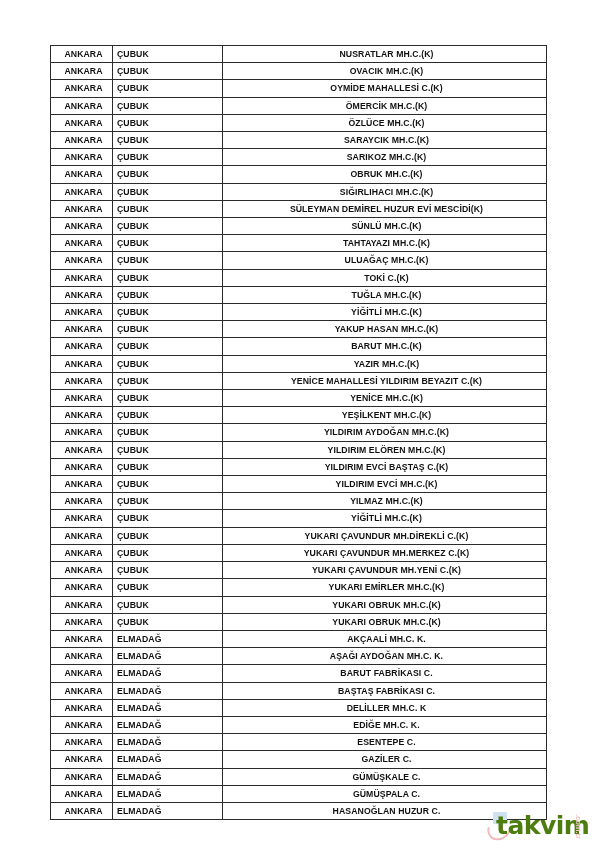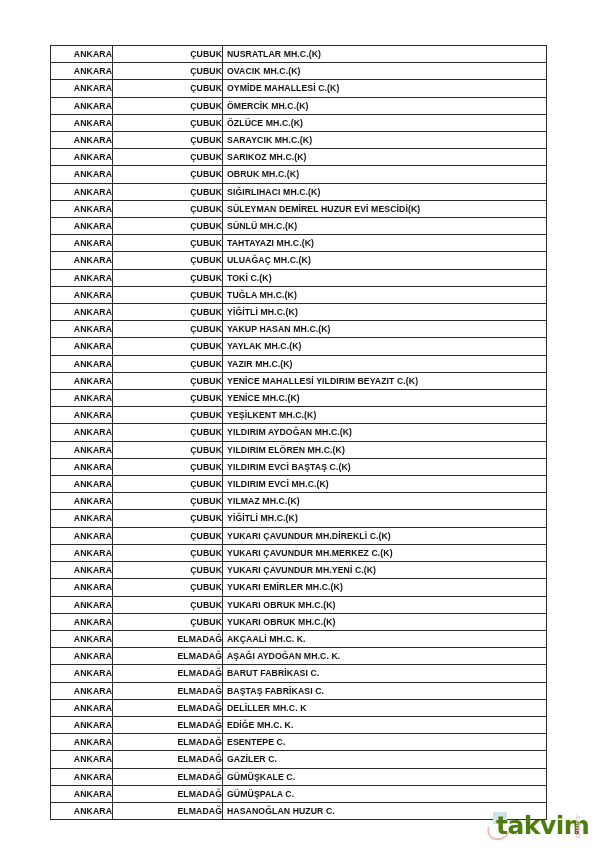--- a/index.html
+++ b/index.html
@@ -35,23 +35,23 @@
     letter-spacing: 0.01em;
     white-space: nowrap;
     overflow: hidden;
     line-height: 16.2px;
   }
 
   .col-province { width: 62px; }
   .col-district { width: 110px; }
   .col-locality { width: 324px; }
 
-  td.cell-province { text-align: right; padding-left: 5px; margin-left: 21px; }
-  td.cell-district { text-align: right; padding-left: 0; }
-  td.cell-locality { text-align: left; padding-left: 5px; }
+  td.cell-province { text-align: center; padding-left: 5px; margin-left: 21px; }
+  td.cell-district { text-align: left; padding-left: 0; }
+  td.cell-locality { text-align: center; padding-left: 5px; }
 
   
   #watermark {
     position: absolute;
     left: 487px;
     top: 810px;
     width: 108px;
     height: 34px;
     pointer-events: none;
   }
@@ -190,21 +190,21 @@
         <td class="cell-locality">YİĞİTLİ MH.C.(K)</td>
       </tr>
       <tr>
         <td class="cell-province">ANKARA</td>
         <td class="cell-district">ÇUBUK</td>
         <td class="cell-locality">YAKUP HASAN MH.C.(K)</td>
       </tr>
       <tr>
         <td class="cell-province">ANKARA</td>
         <td class="cell-district">ÇUBUK</td>
-        <td class="cell-locality">YAYLAK MH.C.(K)</td>
+        <td class="cell-locality">BARUT MH.C.(K)</td>
       </tr>
       <tr>
         <td class="cell-province">ANKARA</td>
         <td class="cell-district">ÇUBUK</td>
         <td class="cell-locality">YAZIR MH.C.(K)</td>
       </tr>
       <tr>
         <td class="cell-province">ANKARA</td>
         <td class="cell-district">ÇUBUK</td>
         <td class="cell-locality">YENİCE MAHALLESİ YILDIRIM BEYAZIT C.(K)</td>

